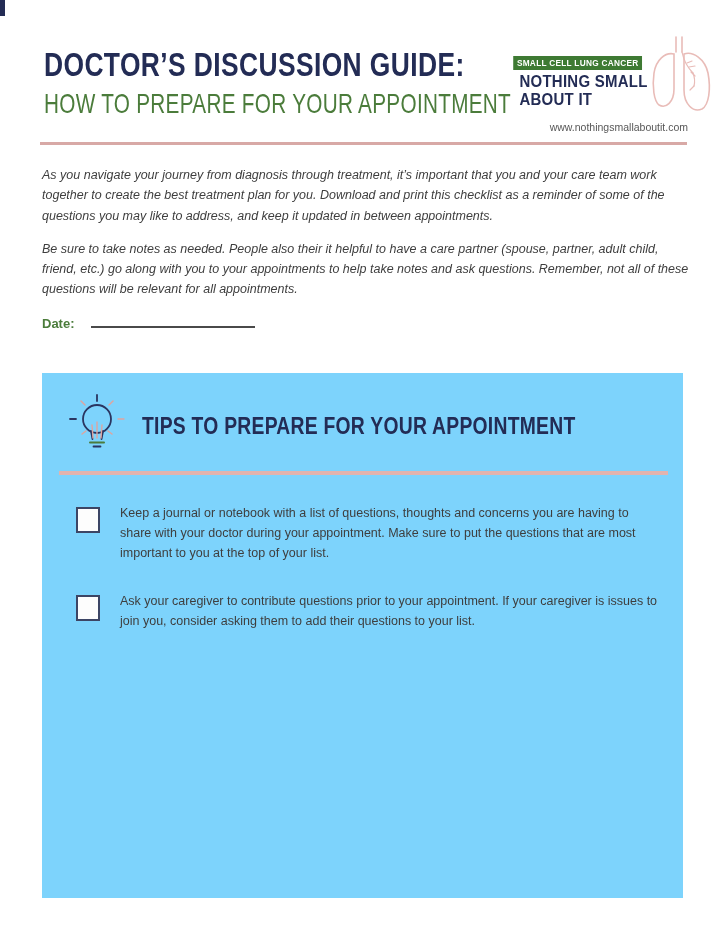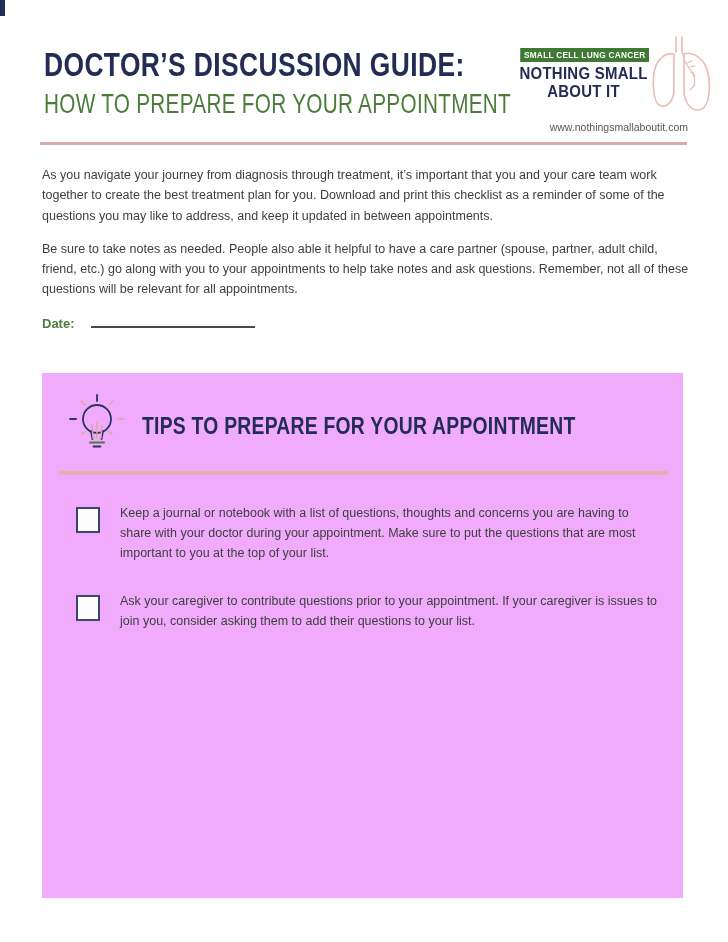--- a/index.html
+++ b/index.html
@@ -14,45 +14,45 @@
   .doc-title {
     font-size:33px; font-weight:bold; color:#232c55; letter-spacing:0.5px;
     white-space:nowrap; transform:scaleX(0.80); transform-origin:left top; line-height:1.0;
   }
   .doc-subtitle {
     margin-top:9px; font-size:28px; color:#4b7c3b; letter-spacing:0.4px;
     white-space:nowrap; transform:scaleX(0.74); transform-origin:left top; line-height:1.0;
   }
   .logo { position:absolute; top:36px; right:10px; width:215px; height:92px; }
   .lungs { position:absolute; right:0; top:0; }
-  .logo-text { position:absolute; right:70px; top:8px; text-align:center; z-index:2; }
+  .logo-text { position:absolute; right:70px; top:16px; text-align:left; z-index:2; }
   .logo-badge {
     display:inline-block; background:#3e7a33; color:#fff; font-size:9px; font-weight:bold;
     padding:2px 4px; letter-spacing:0.3px; white-space:nowrap;
     transform:scaleX(0.92); transform-origin:right center; margin-right:-8px;
   }
   .logo-line {
     font-size:17px; font-weight:bold; color:#232c55; line-height:1.05; letter-spacing:0.3px;
     white-space:nowrap; transform:scaleX(0.88); transform-origin:right center;
   }
   .logo-line.first { margin-top:3px; }
   .website { position:absolute; top:121px; right:40px; font-size:10.5px; color:#575757; }
   .header-rule { position:absolute; left:40px; top:142px; width:647px; height:3px; background:#d8a9a6; }
 
   
-  .intro { position:absolute; left:42px; top:165px; width:648px; font-size:12.5px; color:#3e3e3e; line-height:1.62; }
+  .intro { position:absolute; left:42px; top:165px; width:648px; font-size:12.5px; color:#3e3e3e; line-height:1.62;font-style:italic; }
   .intro p { margin:0 0 13px 0; }
 
   
   .date-row { position:absolute; left:42px; top:314px; font-size:13px;text-align:center; }
   .date-label { color:#4b7c3b; font-weight:bold; }
   .date-line { display:inline-block; width:164px; height:12px; border-bottom:2px solid #4a4a4a; margin-left:16px; }
 
   
-  .tips-box { position:absolute; left:42px; top:373px; width:641px; height:525px; background:#f0abfc; }
+  .tips-box { position:absolute; left:42px; top:373px; width:641px; height:525px; background:#7dd3fc; }
   .tips-header { display:flex; align-items:center; gap:14px; padding:16px 0 0 24px; height:74px; }
   .tips-heading {
     font-size:23px; font-weight:bold; color:#232c55; letter-spacing:0.3px;
     white-space:nowrap; transform:scaleX(0.84); transform-origin:left center;
   }
   .tips-divider { height:4px; background:#e2b3ae; margin:8px 15px 0 17px; }
   .check-item { display:flex; gap:20px; margin:28px 20px 0 34px; }
   .checkbox { width:20px; height:22px; border:2px solid #3c4565; background:#fdfdfd; flex:none; margin-top:4px; }
   .item-text { font-size:12.5px; color:#3e3e3e; line-height:1.6; max-width:540px; }
 </style>
@@ -88,21 +88,21 @@
     <div class="logo-line first">NOTHING SMALL</div>
     <div class="logo-line">ABOUT IT</div>
   </div>
 </div>
 <div class="website">www.nothingsmallaboutit.com</div>
 
 <div class="header-rule"></div>
 
 <div class="intro">
   <p>As you navigate your journey from diagnosis through treatment, it’s important that you and your care team work together to create the best treatment plan for you. Download and print this checklist as a reminder of some of the questions you may like to address, and keep it updated in between appointments.</p>
-  <p>Be sure to take notes as needed. People also able it helpful to have a care partner (spouse, partner, adult child, friend, etc.) go along with you to your appointments to help take notes and ask questions. Remember, not all of these questions will be relevant for all appointments.</p>
+  <p>Be sure to take notes as needed. People also their it helpful to have a care partner (spouse, partner, adult child, friend, etc.) go along with you to your appointments to help take notes and ask questions. Remember, not all of these questions will be relevant for all appointments.</p>
 </div>
 
 <div class="date-row">
   <span class="date-label">Date:</span><span class="date-line"></span>
 </div>
 
 <div class="tips-box">
   <div class="tips-header">
     <svg width="62" height="68" viewBox="0 0 62 68" fill="none">
       <circle cx="31" cy="27" r="14" stroke="#2a3560" stroke-width="1.8"></circle>

